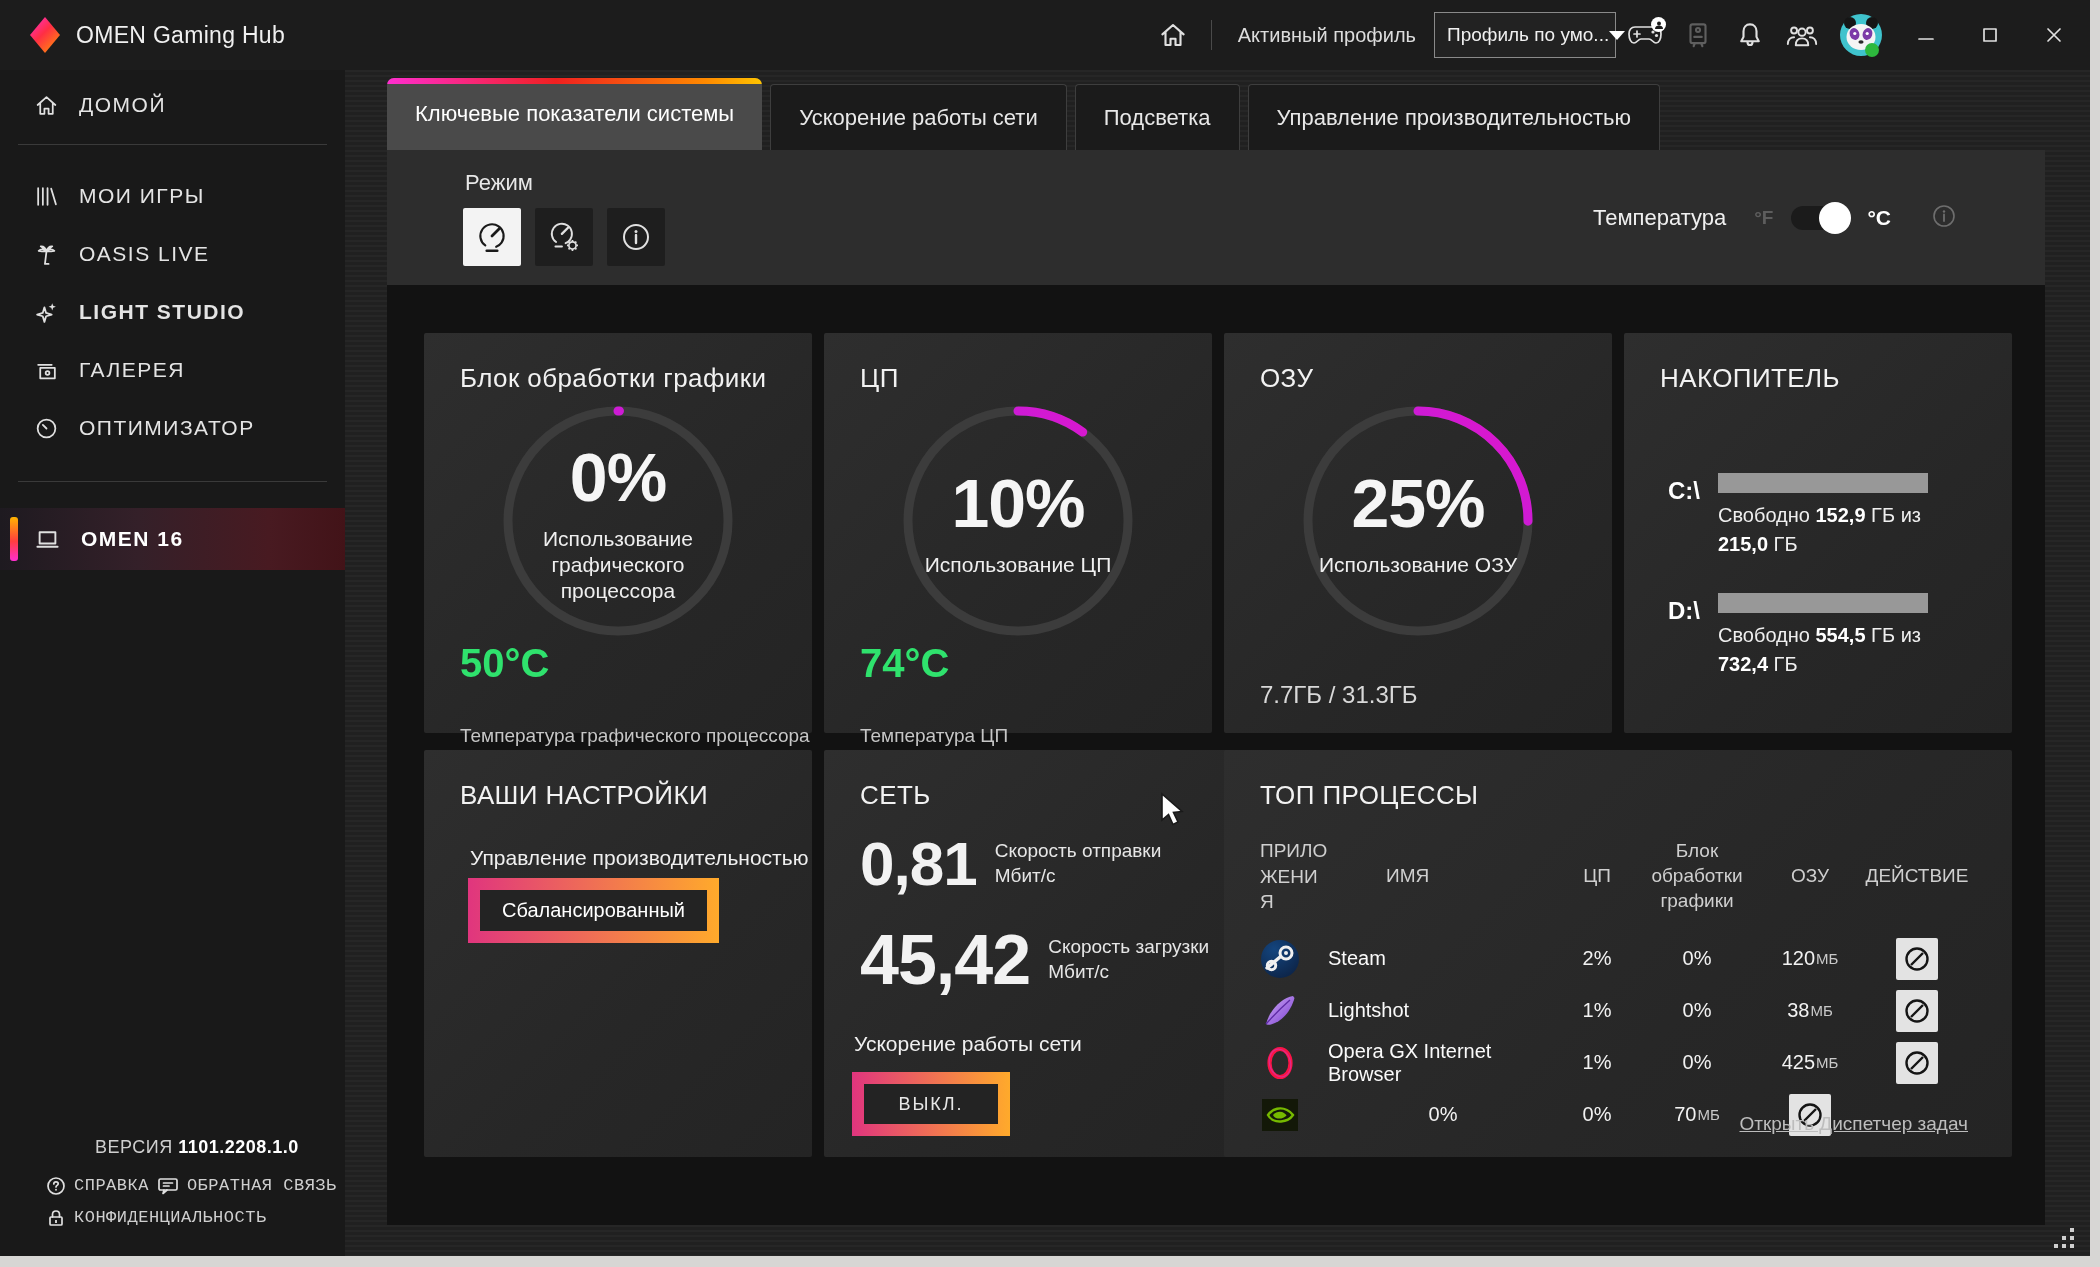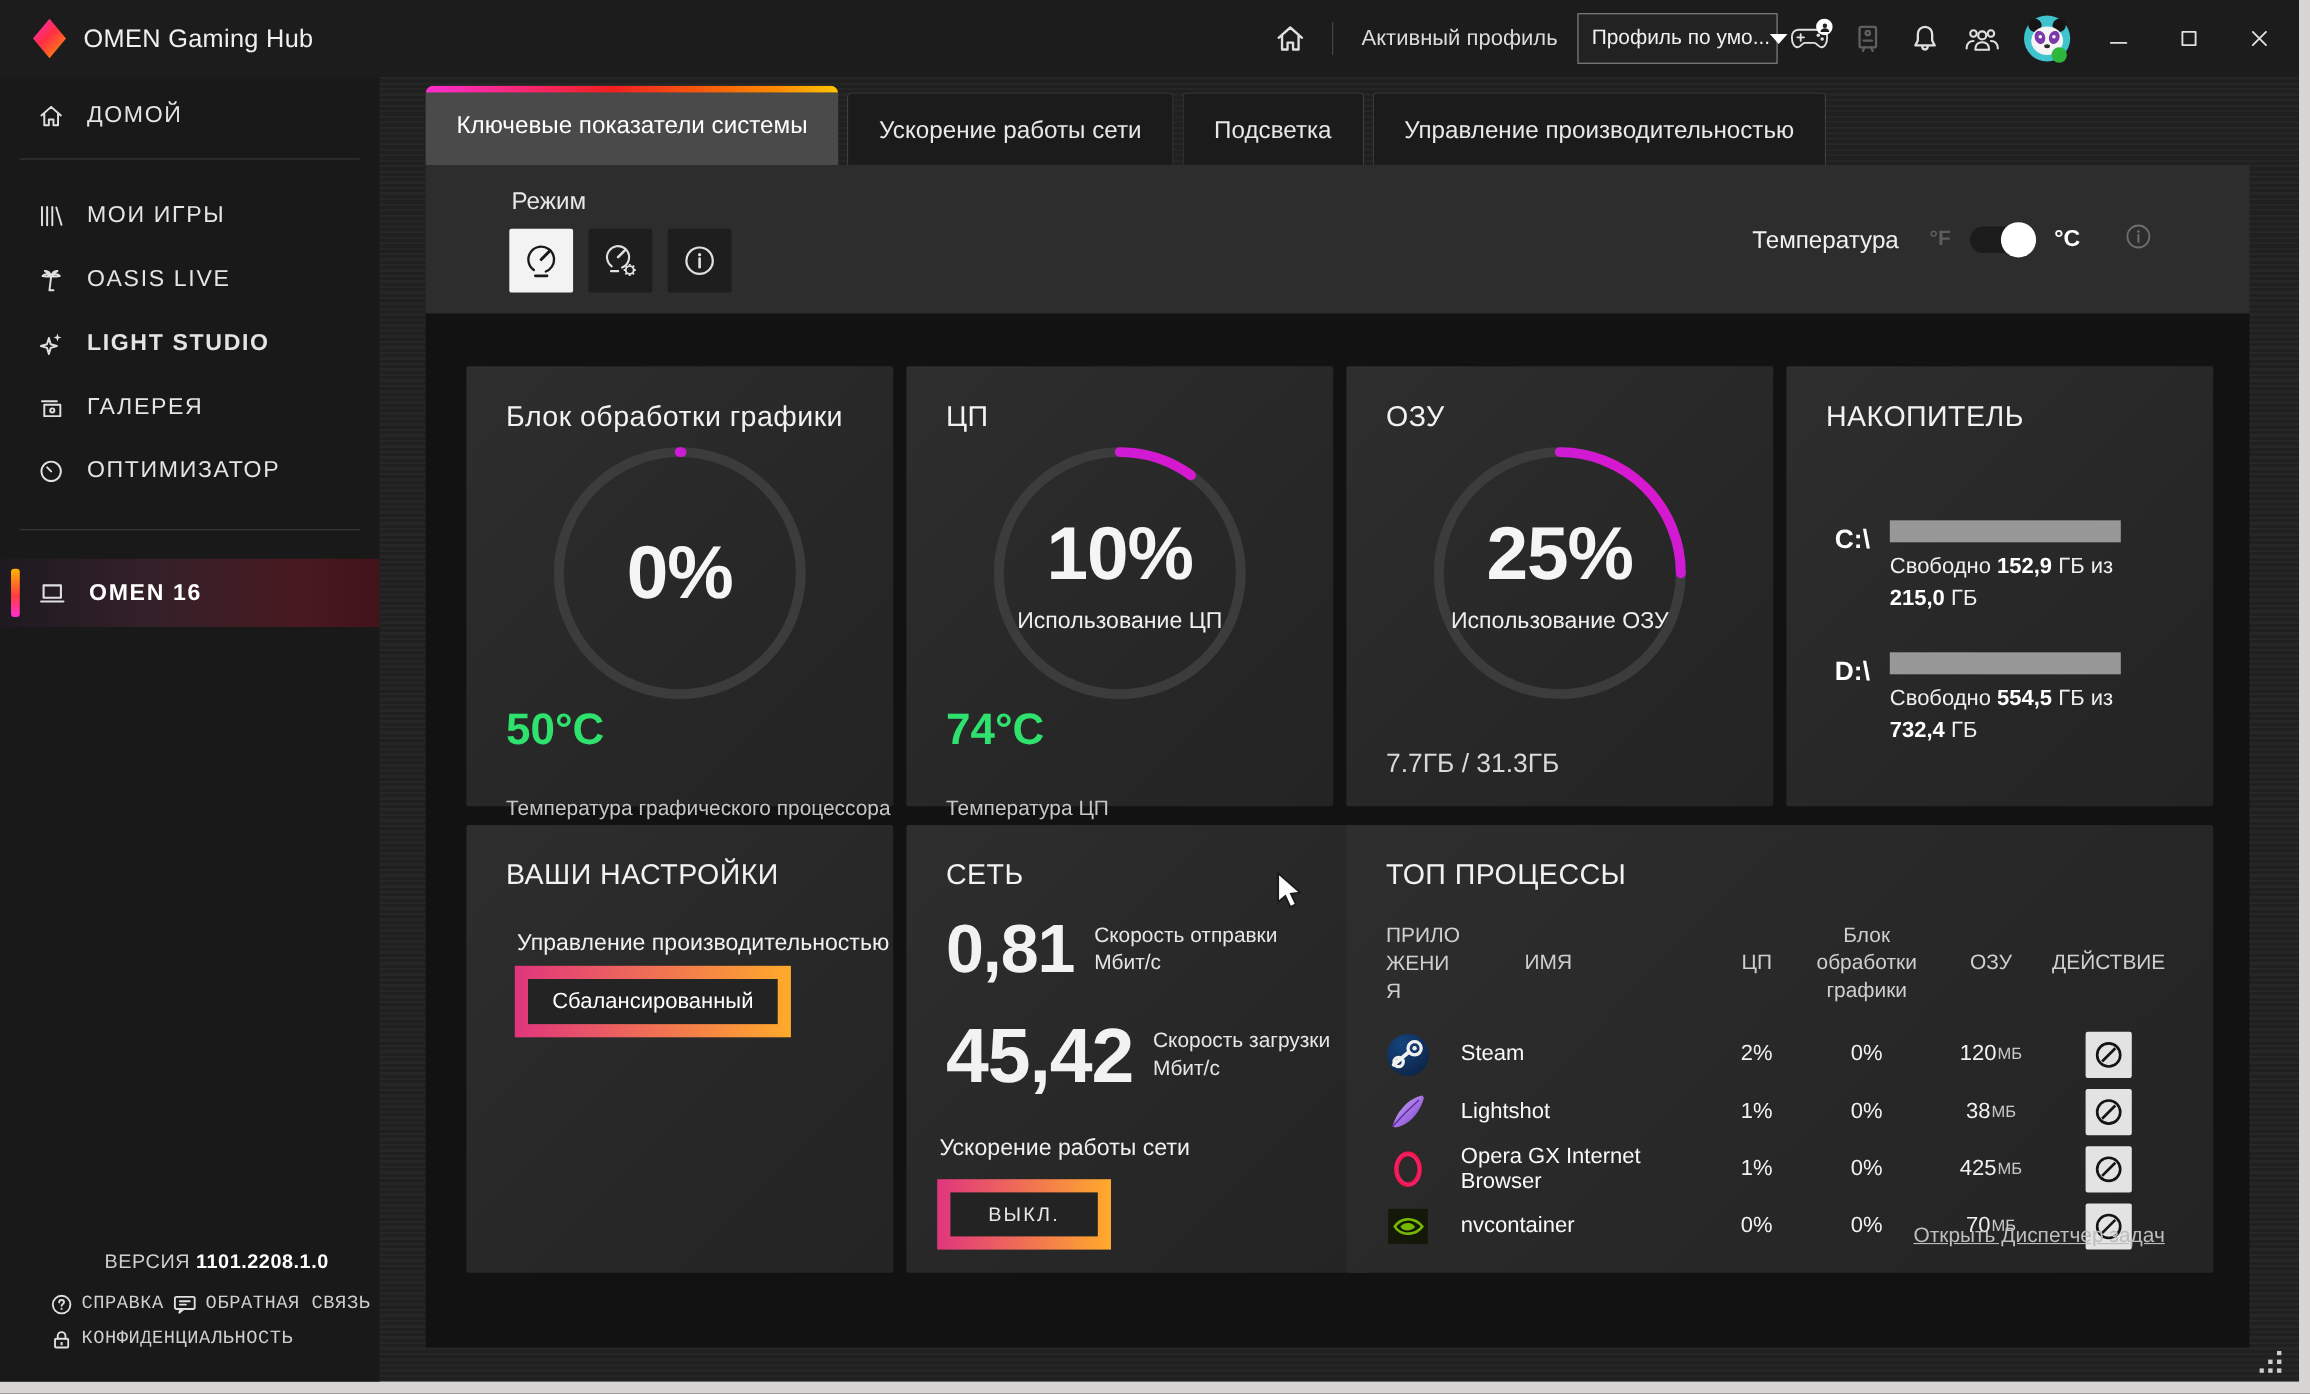--- a/index.html
+++ b/index.html
@@ -390,20 +390,21 @@
 
   <div class="card" id="card-gpu">
     <div class="card-title">Блок обработки графики</div>
     <div class="ring-wrap">
       <svg viewBox="0 0 240 240">
         <circle class="ring-track" cx="120" cy="120" r="110"></circle>
         <circle class="ring-arc" cx="120" cy="120" r="110" transform="rotate(-90 120 120)" stroke-dasharray="1.5 691.1503837897545"></circle>
       </svg>
       <div class="ring-center">
         <div class="pct">0%</div>
+        <div class="usage-lbl">Использование графического процессора</div>
       </div>
     </div>
     <div class="temp-big">50°C</div>
     <div class="temp-sub">Температура графического процессора</div>
   </div>
 
   <div class="card" id="card-cpu">
     <div class="card-title">ЦП</div>
     <div class="ring-wrap">
       <svg viewBox="0 0 240 240">
@@ -557,21 +558,20 @@
         </span>
       </div>
 
       <div class="pc">
         <svg width="40" height="40" viewBox="0 0 40 40">
           <rect x="2" y="4" width="36" height="32" fill="#131808"></rect>
           <path d="M8 20 C13 13 21 12 27 15 C30 16.5 32 18.5 33 20 C31 23 27 26 21 26.5 C15 27 10 24 8 20 Z" fill="none" stroke="#76b900" stroke-width="2.4"></path>
           <path d="M13 20 C16 16.5 21 16 24 18 C25.4 19 26 19.6 26.5 20.4 C24.5 22.6 21 24 17.5 23.4 C15.2 23 13.8 21.6 13 20 Z" fill="#76b900"></path>
         </svg>
       </div>
-      <div class="pc proc-name">nvcontainer</div>
       <div class="pc center">0%</div>
       <div class="pc center">0%</div>
       <div class="pc center">
           <span>70</span>
           <span class="mb">МБ</span>
         </div>
       <div class="pc center">
         <span class="kill-btn">
           <svg width="28" height="28" viewBox="0 0 28 28">
             <circle cx="14" cy="14" r="10.5" fill="none" stroke="#141414" stroke-width="2.4"></circle>

